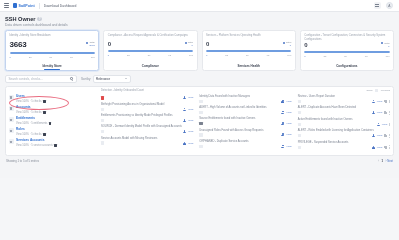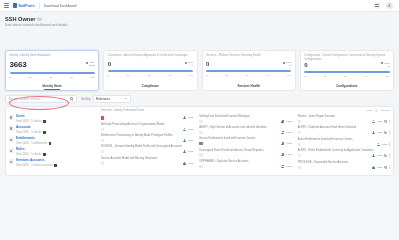--- a/index.html
+++ b/index.html
@@ -38,21 +38,21 @@
   
   .titlebar { padding: 4px 5px 3px 5px; background: #f4f5f7; }
   .page-title { font-size: 5.6px; font-weight: 700; color: #1f2430; display: flex; align-items: center; gap: 2px; }
   .title-help {
     width: 4.2px; height: 4.2px; border-radius: 50%; background: #c9ced7;
     font-size: 3px; color: #fff; display: flex; align-items: center; justify-content: center; font-weight: 700;
   }
   .page-sub { font-size: 3.3px; color: #868d99; margin-top: 1.2px; }
 
   
-  .kpi-row { display: flex; gap: 4px; padding: 0 5px; margin-top: 20px; }
+  .kpi-row { display: flex; gap: 4px; padding: 0 5px; }
   .kpi-card {
     flex: 1 1 0; background: #ffffff; border: 1px solid #e6e8ec; border-radius: 2.5px;
     padding: 3px 3.5px 0 3.5px; display: flex; flex-direction: column; height: 41px;
     position: relative;
   }
   .kpi-card.active { border-color: #c2d3ee; box-shadow: 0 0 0 .8px #dbe6f6; }
   .kpi-head { font-size: 2.7px; color: #9aa1ad; line-height: 1.25; min-height: 6px; }
   .kpi-mid { display: flex; align-items: flex-start; justify-content: space-between; margin-top: 1px; }
   .kpi-value { font-size: 8px; font-weight: 700; color: #1f2430; line-height: 1; letter-spacing: -.2px; }
   .kpi-value.small { font-size: 6px; color: #3a4150; }

